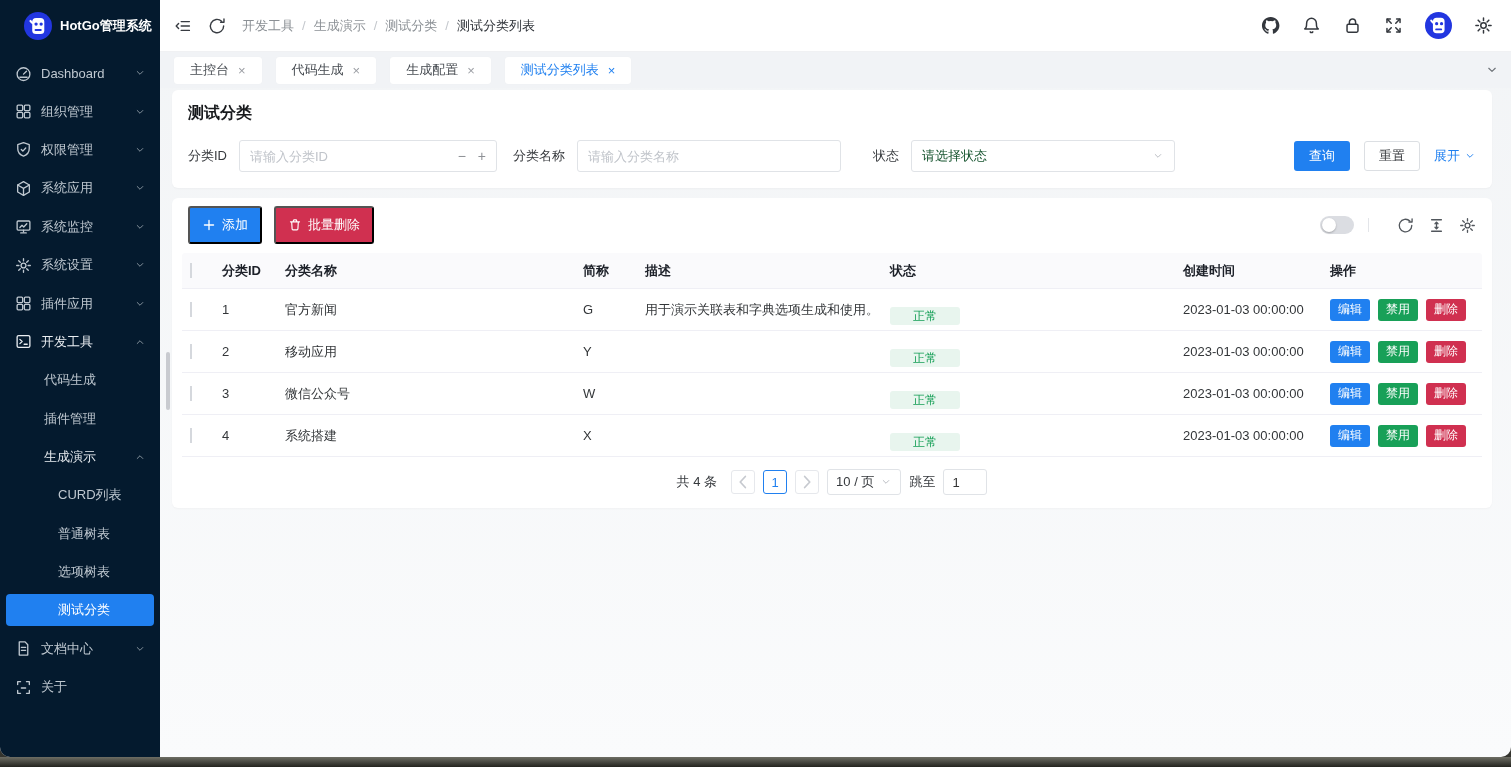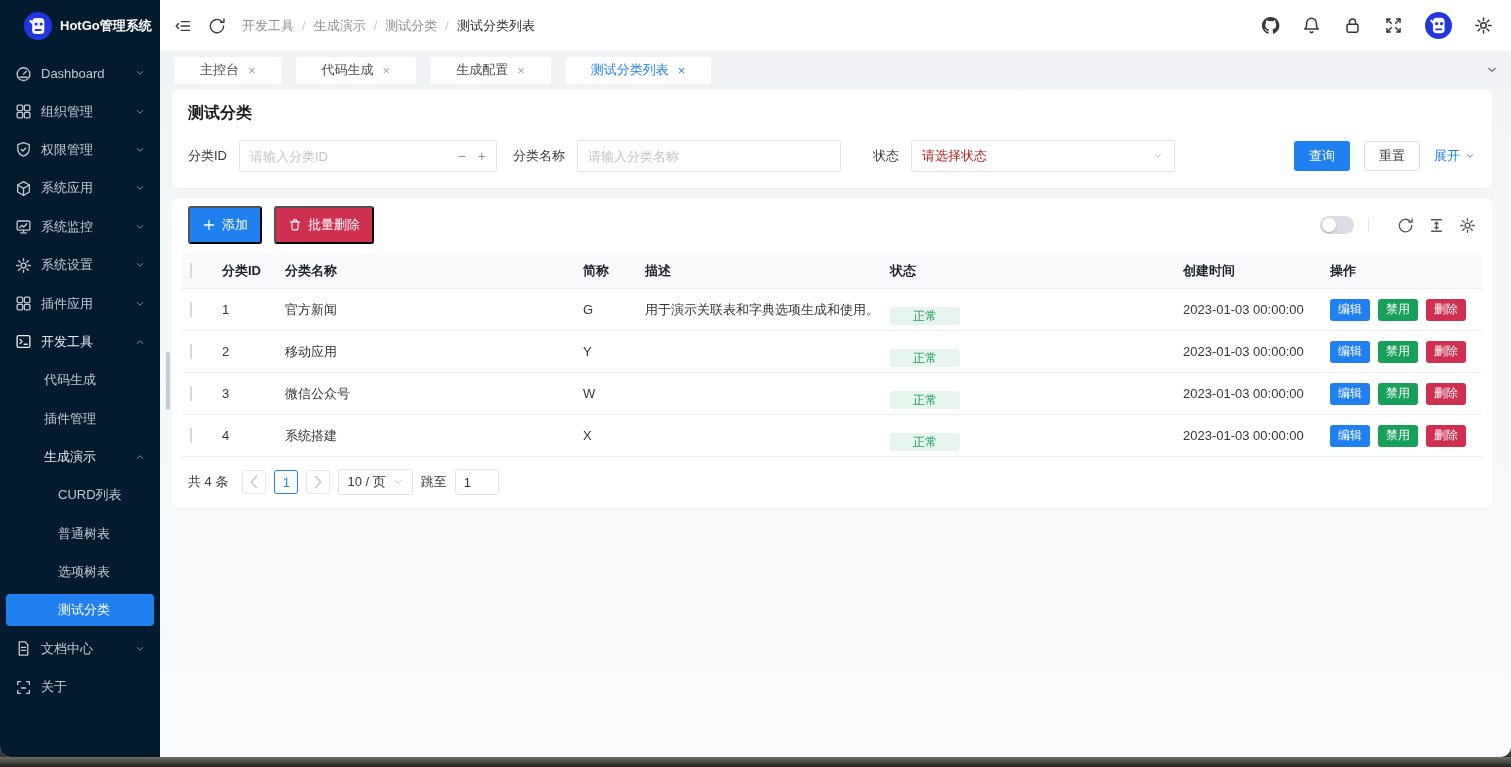--- a/index.html
+++ b/index.html
@@ -38,42 +38,42 @@
   .crumbs { display:flex; align-items:center; margin-left:16px; color:#8b9095; }
   .crumb { cursor:pointer; }
   .crumb.last { color:#2f3339; }
   .crumb-sep { margin:0 8px; color:#c3c7cc; }
   .topbar-right { margin-left:auto; display:flex; align-items:center; gap:22px; }
   .tb-right-icon { position:relative; width:19px; height:19px; color:#33373d; display:inline-flex; cursor:pointer; }
   .tb-right-icon svg { width:19px; height:19px; }
   .avatar { width:27px; height:27px; cursor:pointer; }
 
   .tabbar { height:36px; background:#f1f3f6; display:flex; align-items:center; padding:0 12px 0 14px; gap:14px; }
-  .tab-chip { background:#fff; height:27px; border-radius:3px; display:flex; align-items:center; padding:0 26px; color:#464b51; cursor:pointer; white-space:nowrap; box-shadow:0 0 1px rgba(0,0,0,.06); }
+  .tab-chip { background:#fff; height:27px; border-radius:3px; display:flex; align-items:center; padding:0 16px; color:#464b51; cursor:pointer; white-space:nowrap; box-shadow:0 0 1px rgba(0,0,0,.06); }
   .tab-chip .tab-close { margin-left:9px; color:#9a9da3; font-size:13px; }
   .tab-chip.active { color:#2080f0; }
   .tab-chip.active .tab-close { color:#2080f0; }
   .tabbar-more { margin-left:auto; width:14px; height:14px; color:#6b7076; display:inline-flex; cursor:pointer; }
   .tabbar-more svg { width:14px; height:14px; }
 
   .content { position:absolute; top:88px; left:0; right:0; bottom:0; padding:2px 19px 0 12px; }
   .card { background:#fff; border-radius:6px; box-shadow:0 1px 2px rgba(0,0,0,.03); }
 
   
   .card-search { padding:13px 16px 16px 16px; }
   .page-title { font-size:16px; font-weight:bold; color:#17191c; }
   .filter-row { display:flex; align-items:center; margin-top:16px; }
   .f-label { color:#36393d; margin-right:12px; white-space:nowrap; }
   .f-input { position:relative; display:flex; align-items:center; height:32px; border:1px solid #e0e3e7; border-radius:3px; background:#fff; }
   .f-input input { border:none; outline:none; height:100%; width:100%; padding:0 10px; font-size:13px; font-family:inherit; color:#333; background:transparent; }
   .f-input input::placeholder { color:#c0c4ca; }
   .num-btns { display:flex; align-items:center; gap:12px; padding-right:10px; color:#8d9095; font-size:14px; }
   .num-btns span { cursor:pointer; }
   .f-select { width:264px; height:32px; border:1px solid #e0e3e7; border-radius:3px; display:flex; align-items:center; padding:0 10px; cursor:pointer; }
-  .f-select .sel-ph { color:#b91c1c; flex:1; }
+  .f-select .sel-ph { color:#14532d; flex:1; }
   .sel-arrow { width:12px; height:12px; color:#b6bac0; display:inline-flex; }
   .sel-arrow svg { width:12px; height:12px; }
   .filter-actions { margin-left:auto; display:flex; align-items:center; }
   .btn { height:30px; border-radius:3px; display:inline-flex; align-items:center; justify-content:center; padding:0 14px; cursor:pointer; font-size:13px; white-space:nowrap; border:1px solid transparent; }
   .btn-primary { background:#2080f0; color:#fff;font-family:Liberation Mono, monospace; }
   .btn-plain { background:#fff; border-color:#dcdfe3; color:#36393d; }
   .link-expand { color:#2080f0; display:flex; align-items:center; gap:4px; margin-left:14px; cursor:pointer; }
   .link-expand .sel-arrow { color:#2080f0; }
 
   
@@ -97,21 +97,21 @@
   .t-head { background:#fafafc; height:36px; font-weight:bold; color:#1d2129; border-bottom:1px solid #efeff5; border-radius:3px 3px 0 0; }
   .t-row { height:42px; border-bottom:1px solid #efeff5; color:#333639; }
   .t-cell { padding-left:6px; overflow:hidden; white-space:nowrap; text-overflow:ellipsis; }
   .cb-cell { padding-left:8px; }
   .checkbox { width:14px; height:14px; border:1px solid #d5d8dd; border-radius:3px; background:#fff; cursor:pointer; }
   .tag-success { display:inline-block; padding:3px 23px; border-radius:3px; background:#e8f5ee; color:#18a058; font-size:12px; line-height:1;margin-top:13px; }
   .ops { display:flex; gap:8px; }
   .op-btn { height:22px; padding:0 8px; border-radius:3px; color:#fff; font-size:12px; display:inline-flex; align-items:center; cursor:pointer; }
   .op-0 { background:#2080f0; } .op-1 { background:#18a058; } .op-2 { background:#d03050; }
 
-  .pager { display:flex; align-items:center; justify-content:flex-start; padding:12px 16px 13px 16px; gap:8px; color:#36393d; }
+  .pager { display:flex; align-items:center; justify-content:center; padding:12px 16px 13px 16px; gap:8px; color:#36393d; }
   .pg-total { margin-right:6px; }
   .pg-btn { width:24px; height:24px; border:1px solid #e6e8ec; border-radius:3px; display:flex; align-items:center; justify-content:center; color:#c6c9cf; background:#fff; cursor:pointer; }
   .pg-btn svg { width:11px; height:11px; }
   .pg-page { width:24px; height:24px; border:1px solid #2080f0; color:#2080f0; border-radius:3px; display:flex; align-items:center; justify-content:center; background:#fff; cursor:pointer; }
   .pg-size { height:26px; border:1px solid #e0e3e7; border-radius:3px; display:flex; align-items:center; gap:6px; padding:0 8px; cursor:pointer; background:#fff; }
   .pg-jump-input { width:44px; height:26px; border:1px solid #e0e3e7; border-radius:3px; padding:0 8px; font-size:13px; font-family:inherit; color:#333; outline:none; }
 </style>
 </head>
 <body>
 

